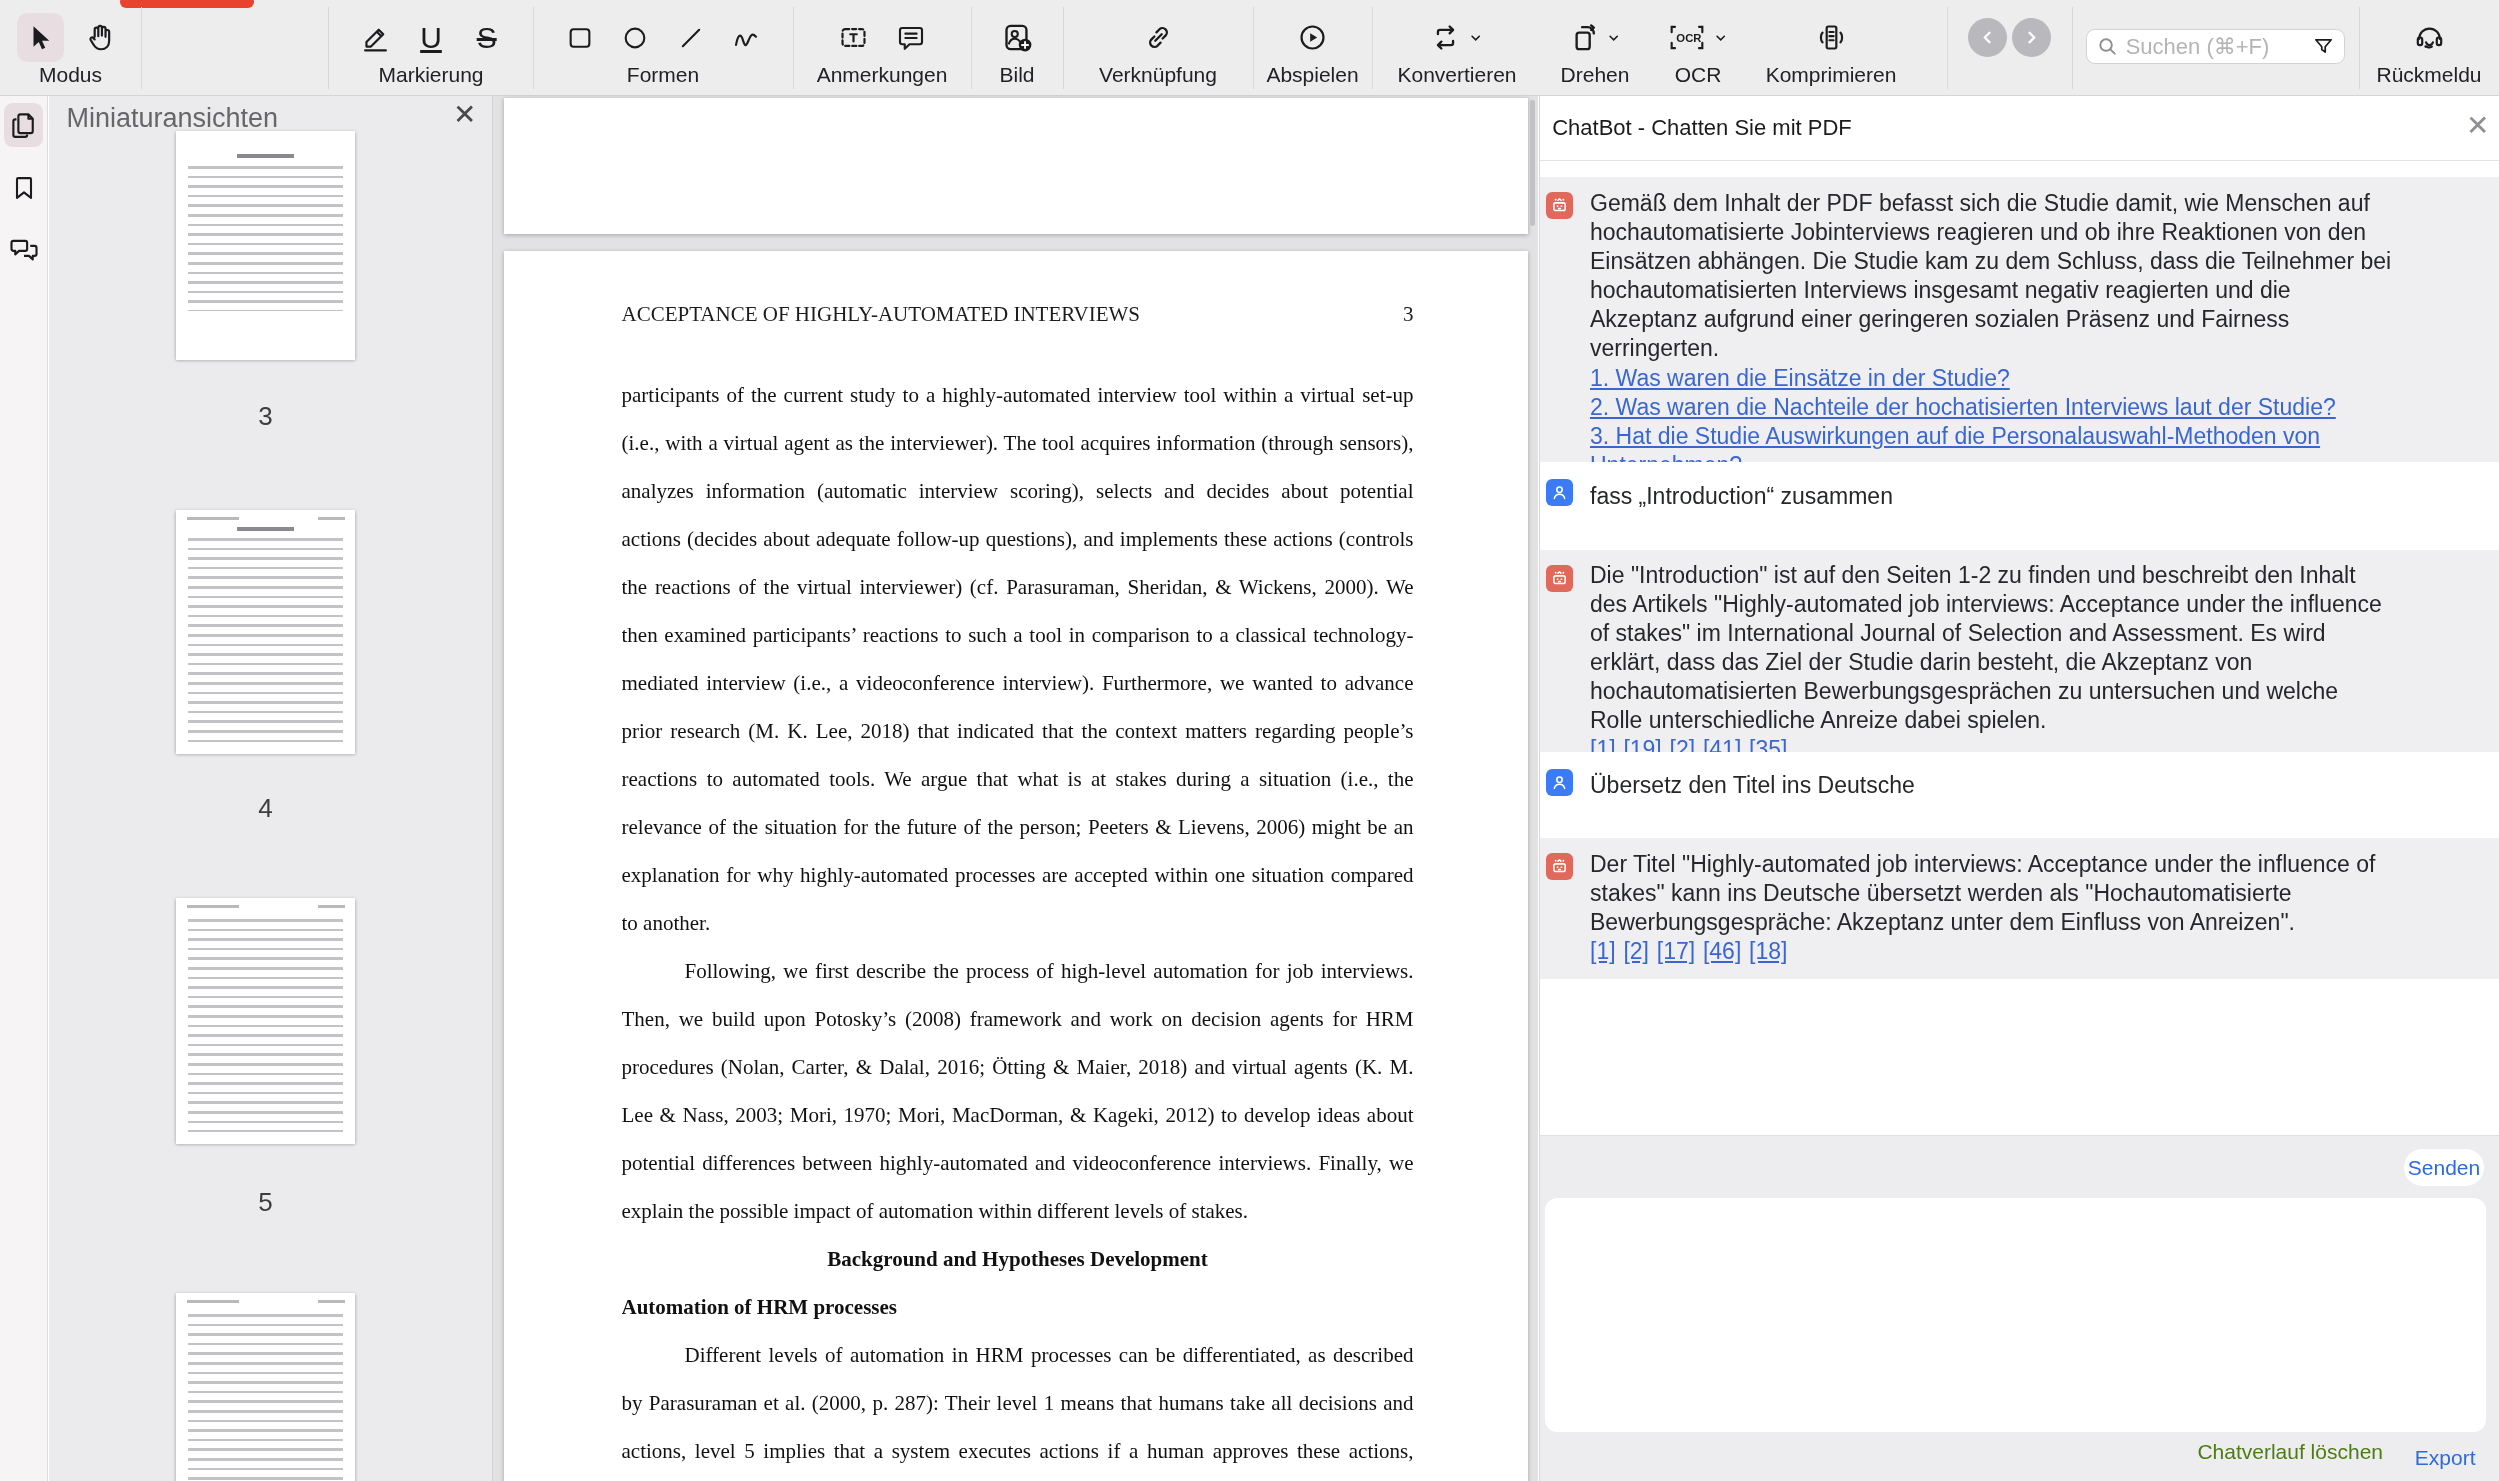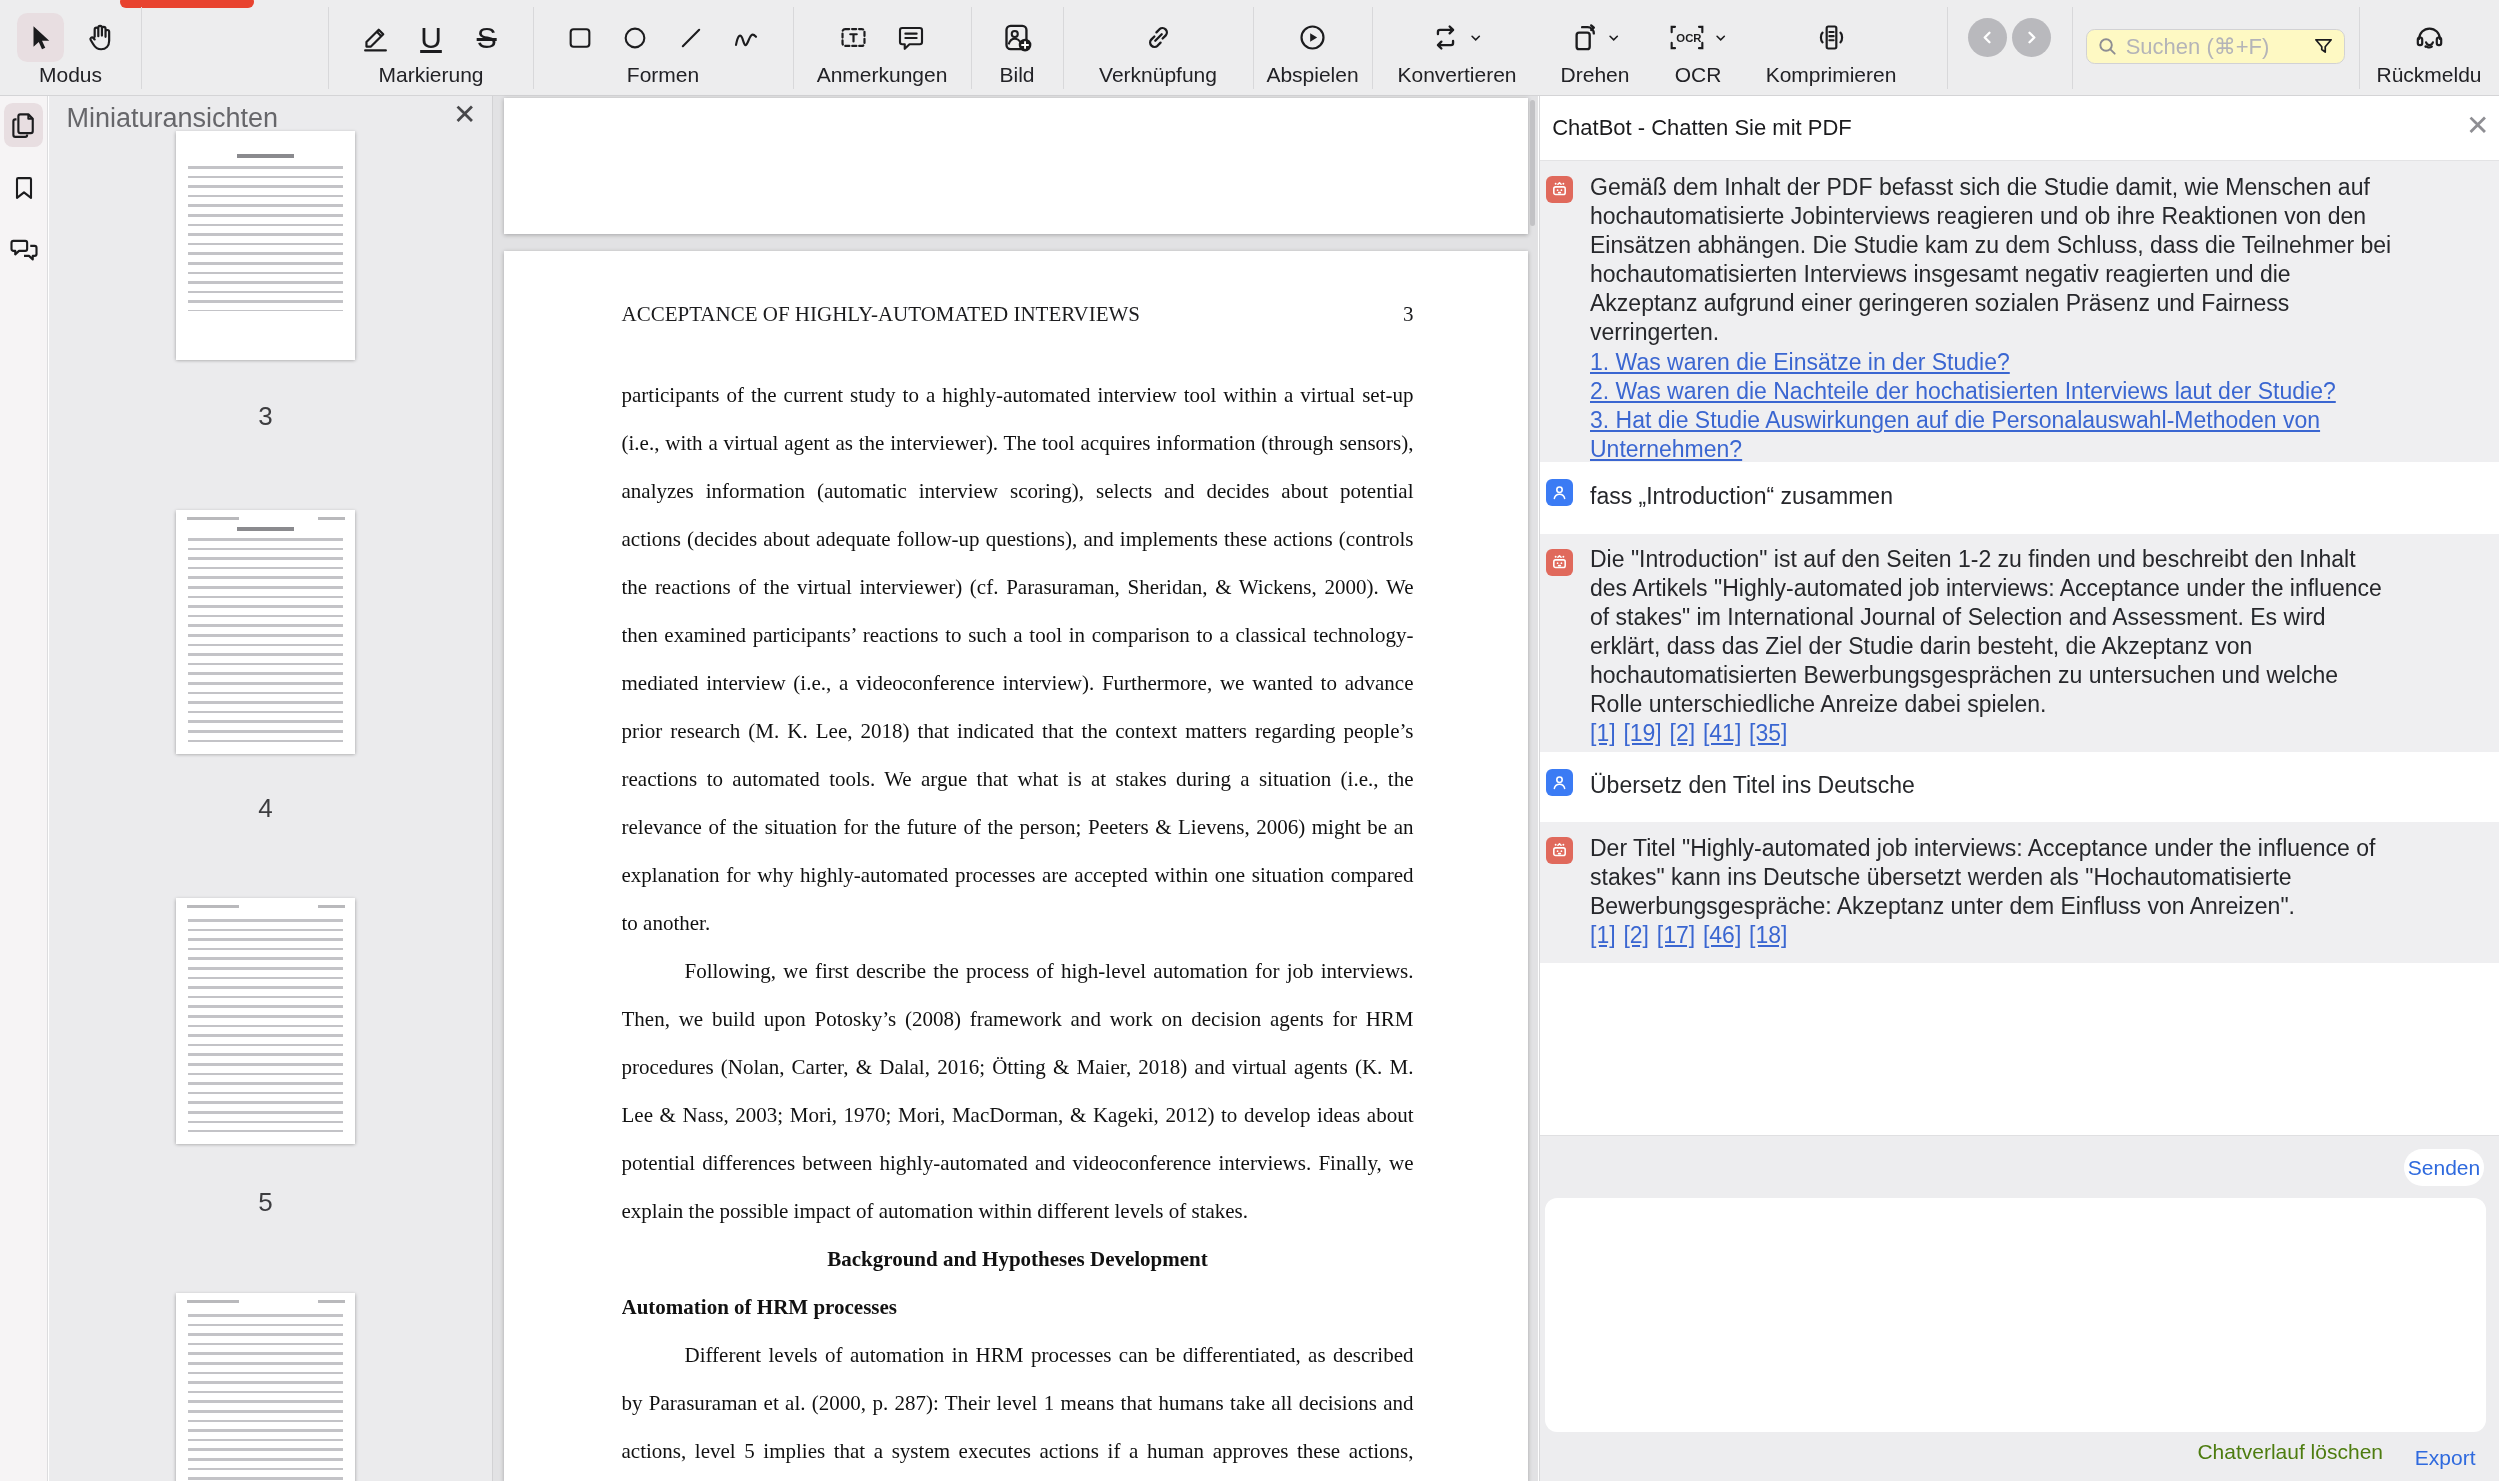--- a/index.html
+++ b/index.html
@@ -18,21 +18,21 @@
   .tb-label{position:absolute;bottom:8.7px;left:0;right:0;text-align:center;font-size:21px;color:#222226;white-space:nowrap;}
   .tb-icons{position:absolute;top:12.2px;left:0;right:0;height:51px;display:flex;align-items:center;justify-content:center;gap:23px;}
   .tb-btn{width:47px;height:49px;display:flex;align-items:center;justify-content:center;border-radius:10.5px;}
   .tb-btn.sel{background:var(--sel-bg);}
   .tb-sep{position:absolute;top:7px;width:0.9px;height:82px;background:var(--sep);}
   .glyph-letter{font-size:30px;color:var(--ink);line-height:1;}
   .glyph-letter.u{text-decoration:underline;}
   .glyph-letter.s{text-decoration:line-through;}
   .chev{margin-left:5.2px;}
   .nav-circle{width:39px;height:39px;border-radius:50%;background:#b9b9bd;display:flex;align-items:center;justify-content:center;}
-  #search-box{position:absolute;left:2086px;top:29px;width:259px;height:35px;background:#fef9c3;border:0.9px solid #d2d2d4;border-radius:8.7px;display:flex;align-items:center;padding:0 8.7px;gap:7px;}
+  #search-box{position:absolute;left:2086px;top:29px;width:259px;height:35px;background:#ffffff;border:0.9px solid #d2d2d4;border-radius:8.7px;display:flex;align-items:center;padding:0 8.7px;gap:7px;}
   #search-input{flex:1;border:none;outline:none;font-size:22px;color:#333;background:transparent;min-width:0;font-family:inherit;}
   #search-input::placeholder{color:#b4b4b8;}
   #redpill{position:absolute;left:120px;top:-4.4px;width:134px;height:12.2px;background:#e8432f;border-radius:7px;}
 
   
   #rail{position:absolute;left:0;top:96px;width:48px;height:1386px;background:var(--light-gray);border-right:0.9px solid #dcdcde;}
   .rail-btn{position:absolute;left:4.4px;width:39px;height:44px;display:flex;align-items:center;justify-content:center;border-radius:8.7px;}
   .rail-btn.sel{background:var(--sel-bg);}
 
   
@@ -58,21 +58,21 @@
   .pl.bold{font-weight:bold;}
   .pl.indent{text-indent:63px;}
   #main-scroll{position:absolute;left:1037px;top:4.4px;width:5.2px;height:126px;border-radius:2.6px;background:#c2c2c5;}
 
   
   #chat{position:absolute;left:1539px;top:96px;width:960px;height:1386px;background:#fff;border-left:0.9px solid var(--sep);}
   #chat-header{position:absolute;left:0;top:0;width:100%;height:65px;background:#fff;border-bottom:0.9px solid #e3e3e5;}
   #chat-title{position:absolute;left:12.2px;top:19px;font-size:22px;color:#1b1b1d;}
   #chat-close{position:absolute;left:926px;top:15.7px;font-size:28px;color:#8e8e93;line-height:1;}
   .chat-row{position:absolute;left:0;width:100%;}
-  .chat-row.bot{background:var(--row-gray);}
+  .chat-row.bot{background:var(--row-gray);margin-top:16px;}
   .chat-row.user{background:#fff;}
   .avatar{position:absolute;left:6.1px;width:27px;height:27px;border-radius:6.1px;display:flex;align-items:center;justify-content:center;}
   .avatar.bot{background:var(--bot);}
   .avatar.user{background:var(--user);}
   .msg-text{position:absolute;left:50px;width:806px;font-size:23px;line-height:29px;color:#26272b;}
   .msg-links{position:absolute;left:50px;width:854px;font-size:23px;line-height:29px;}
   .msg-links a, .cite a{color:var(--link);text-decoration:underline;cursor:pointer;}
   .cite{display:block;}
   .cite a{margin-right:7.8px;}
   #chat-footer{position:absolute;left:0;top:1039px;width:100%;height:347px;background:#ededef;border-top:0.9px solid #e0e0e2;}

